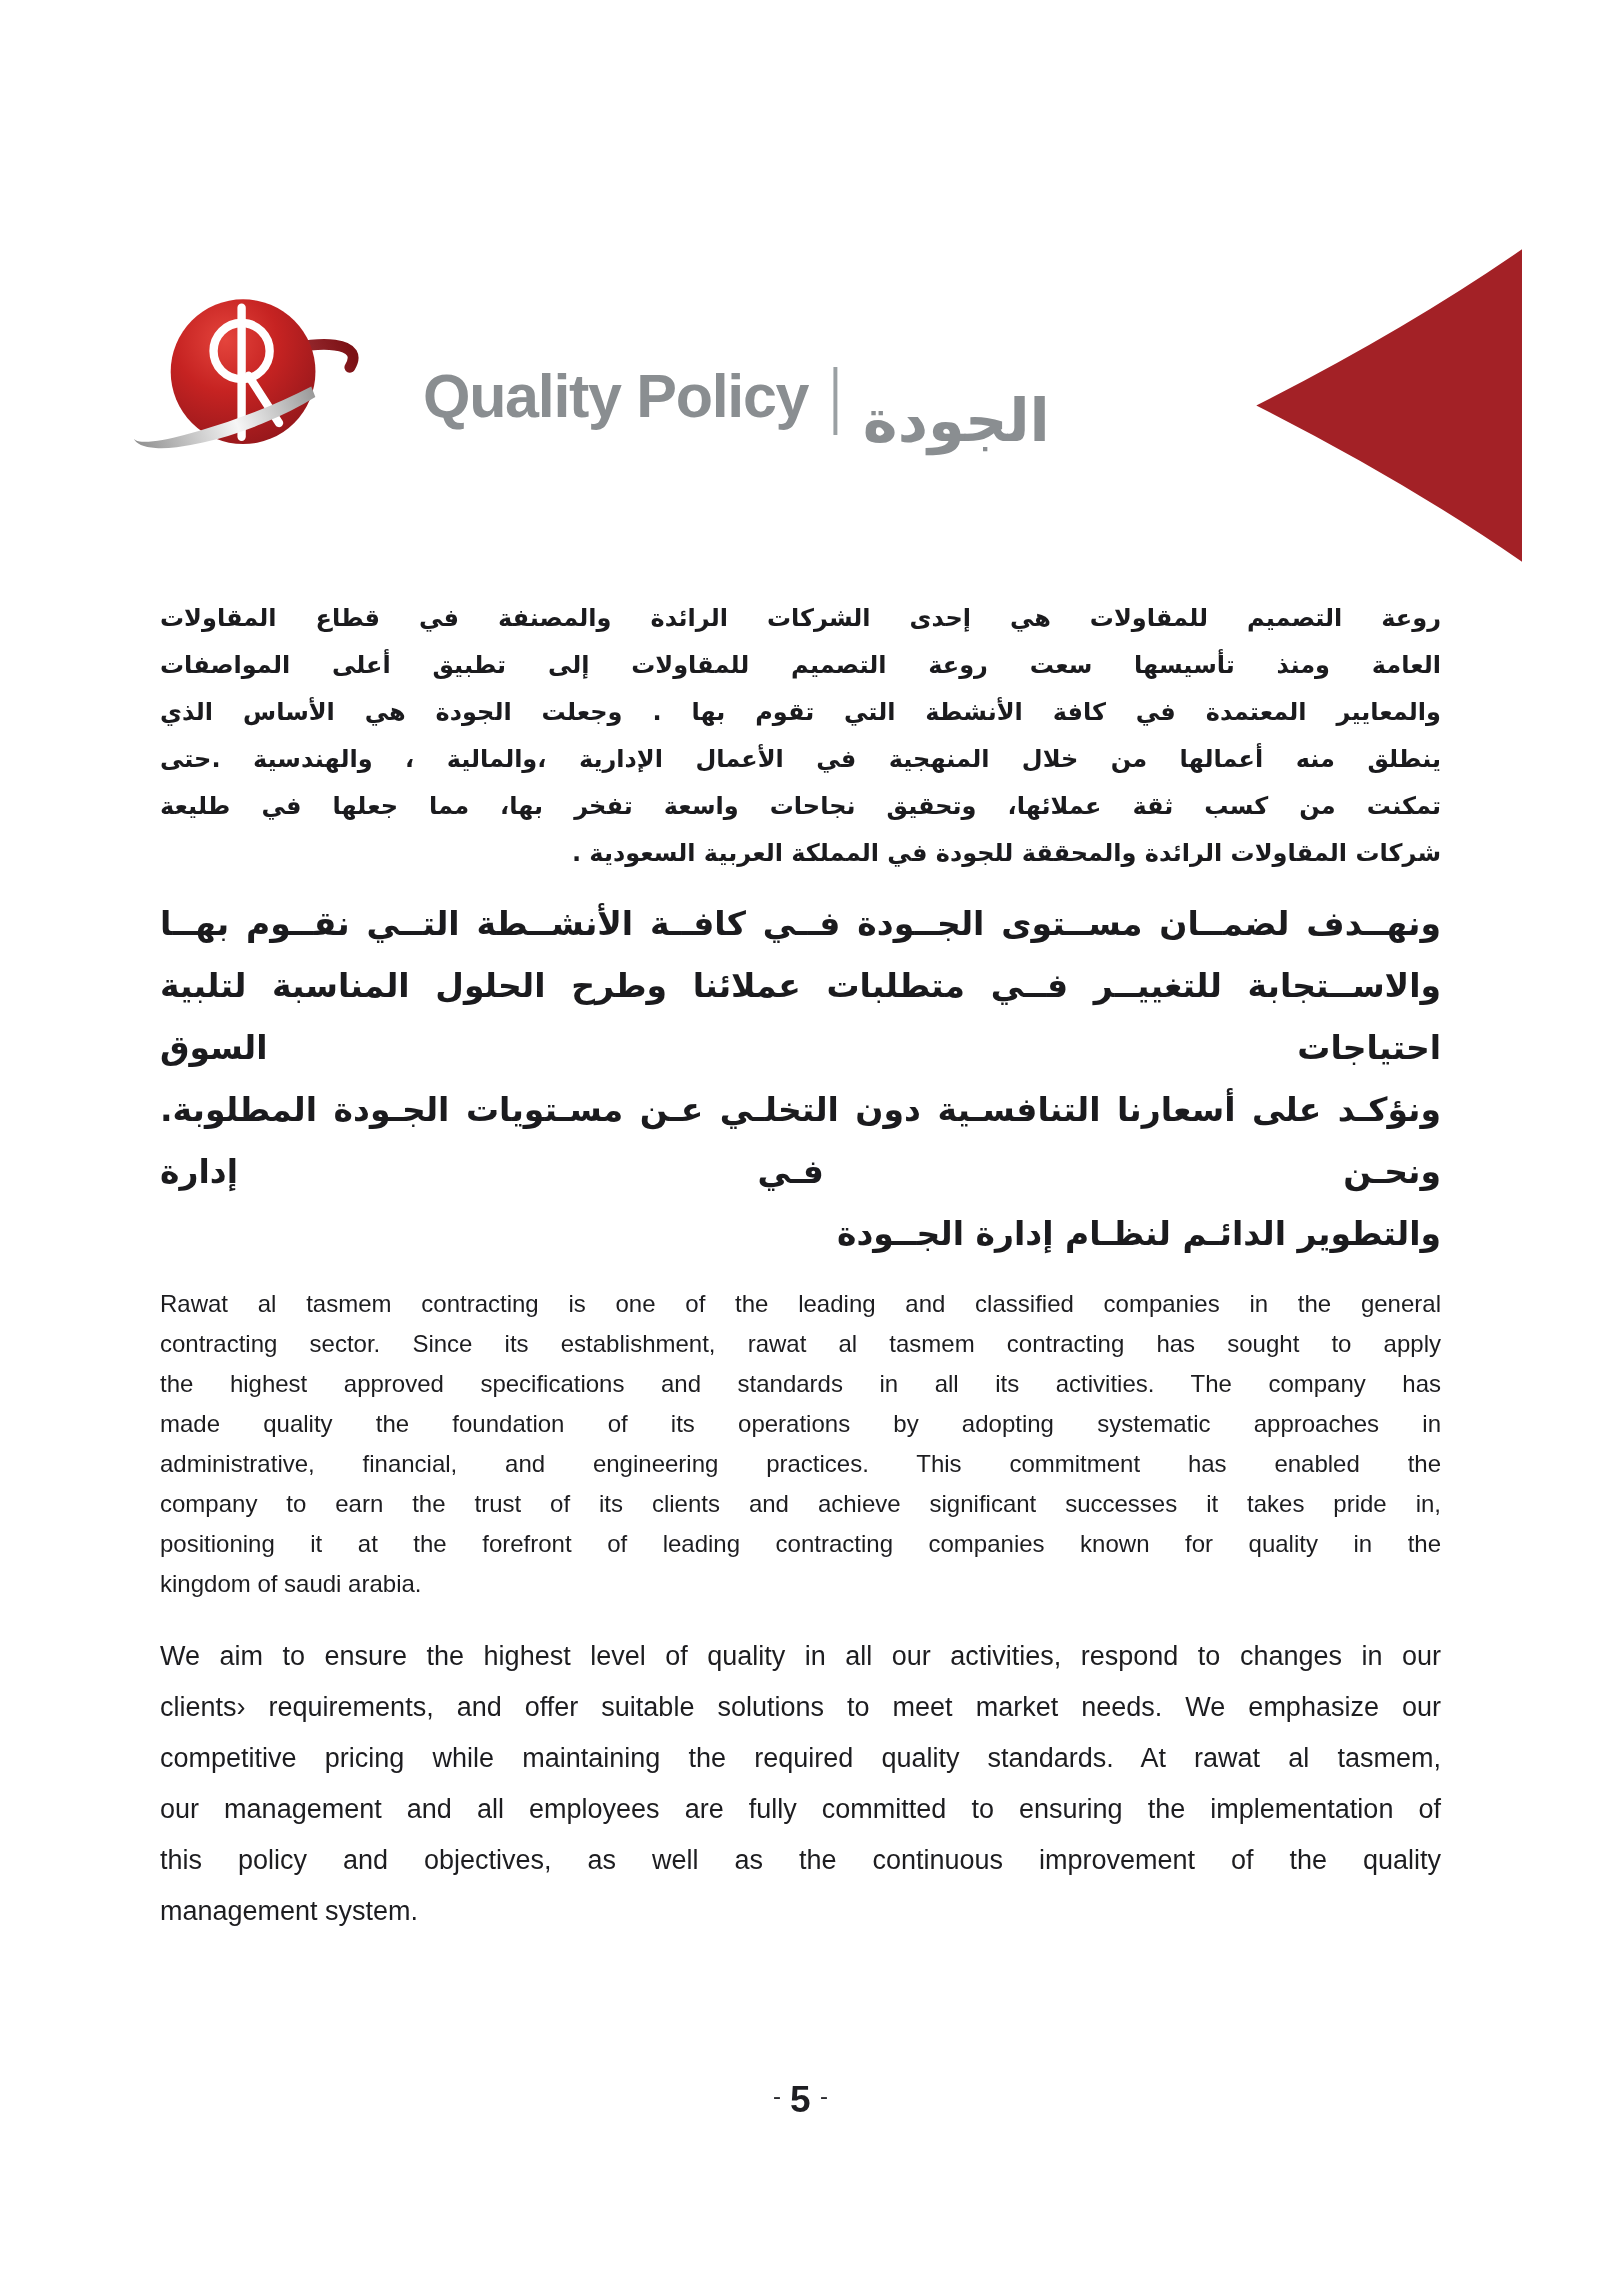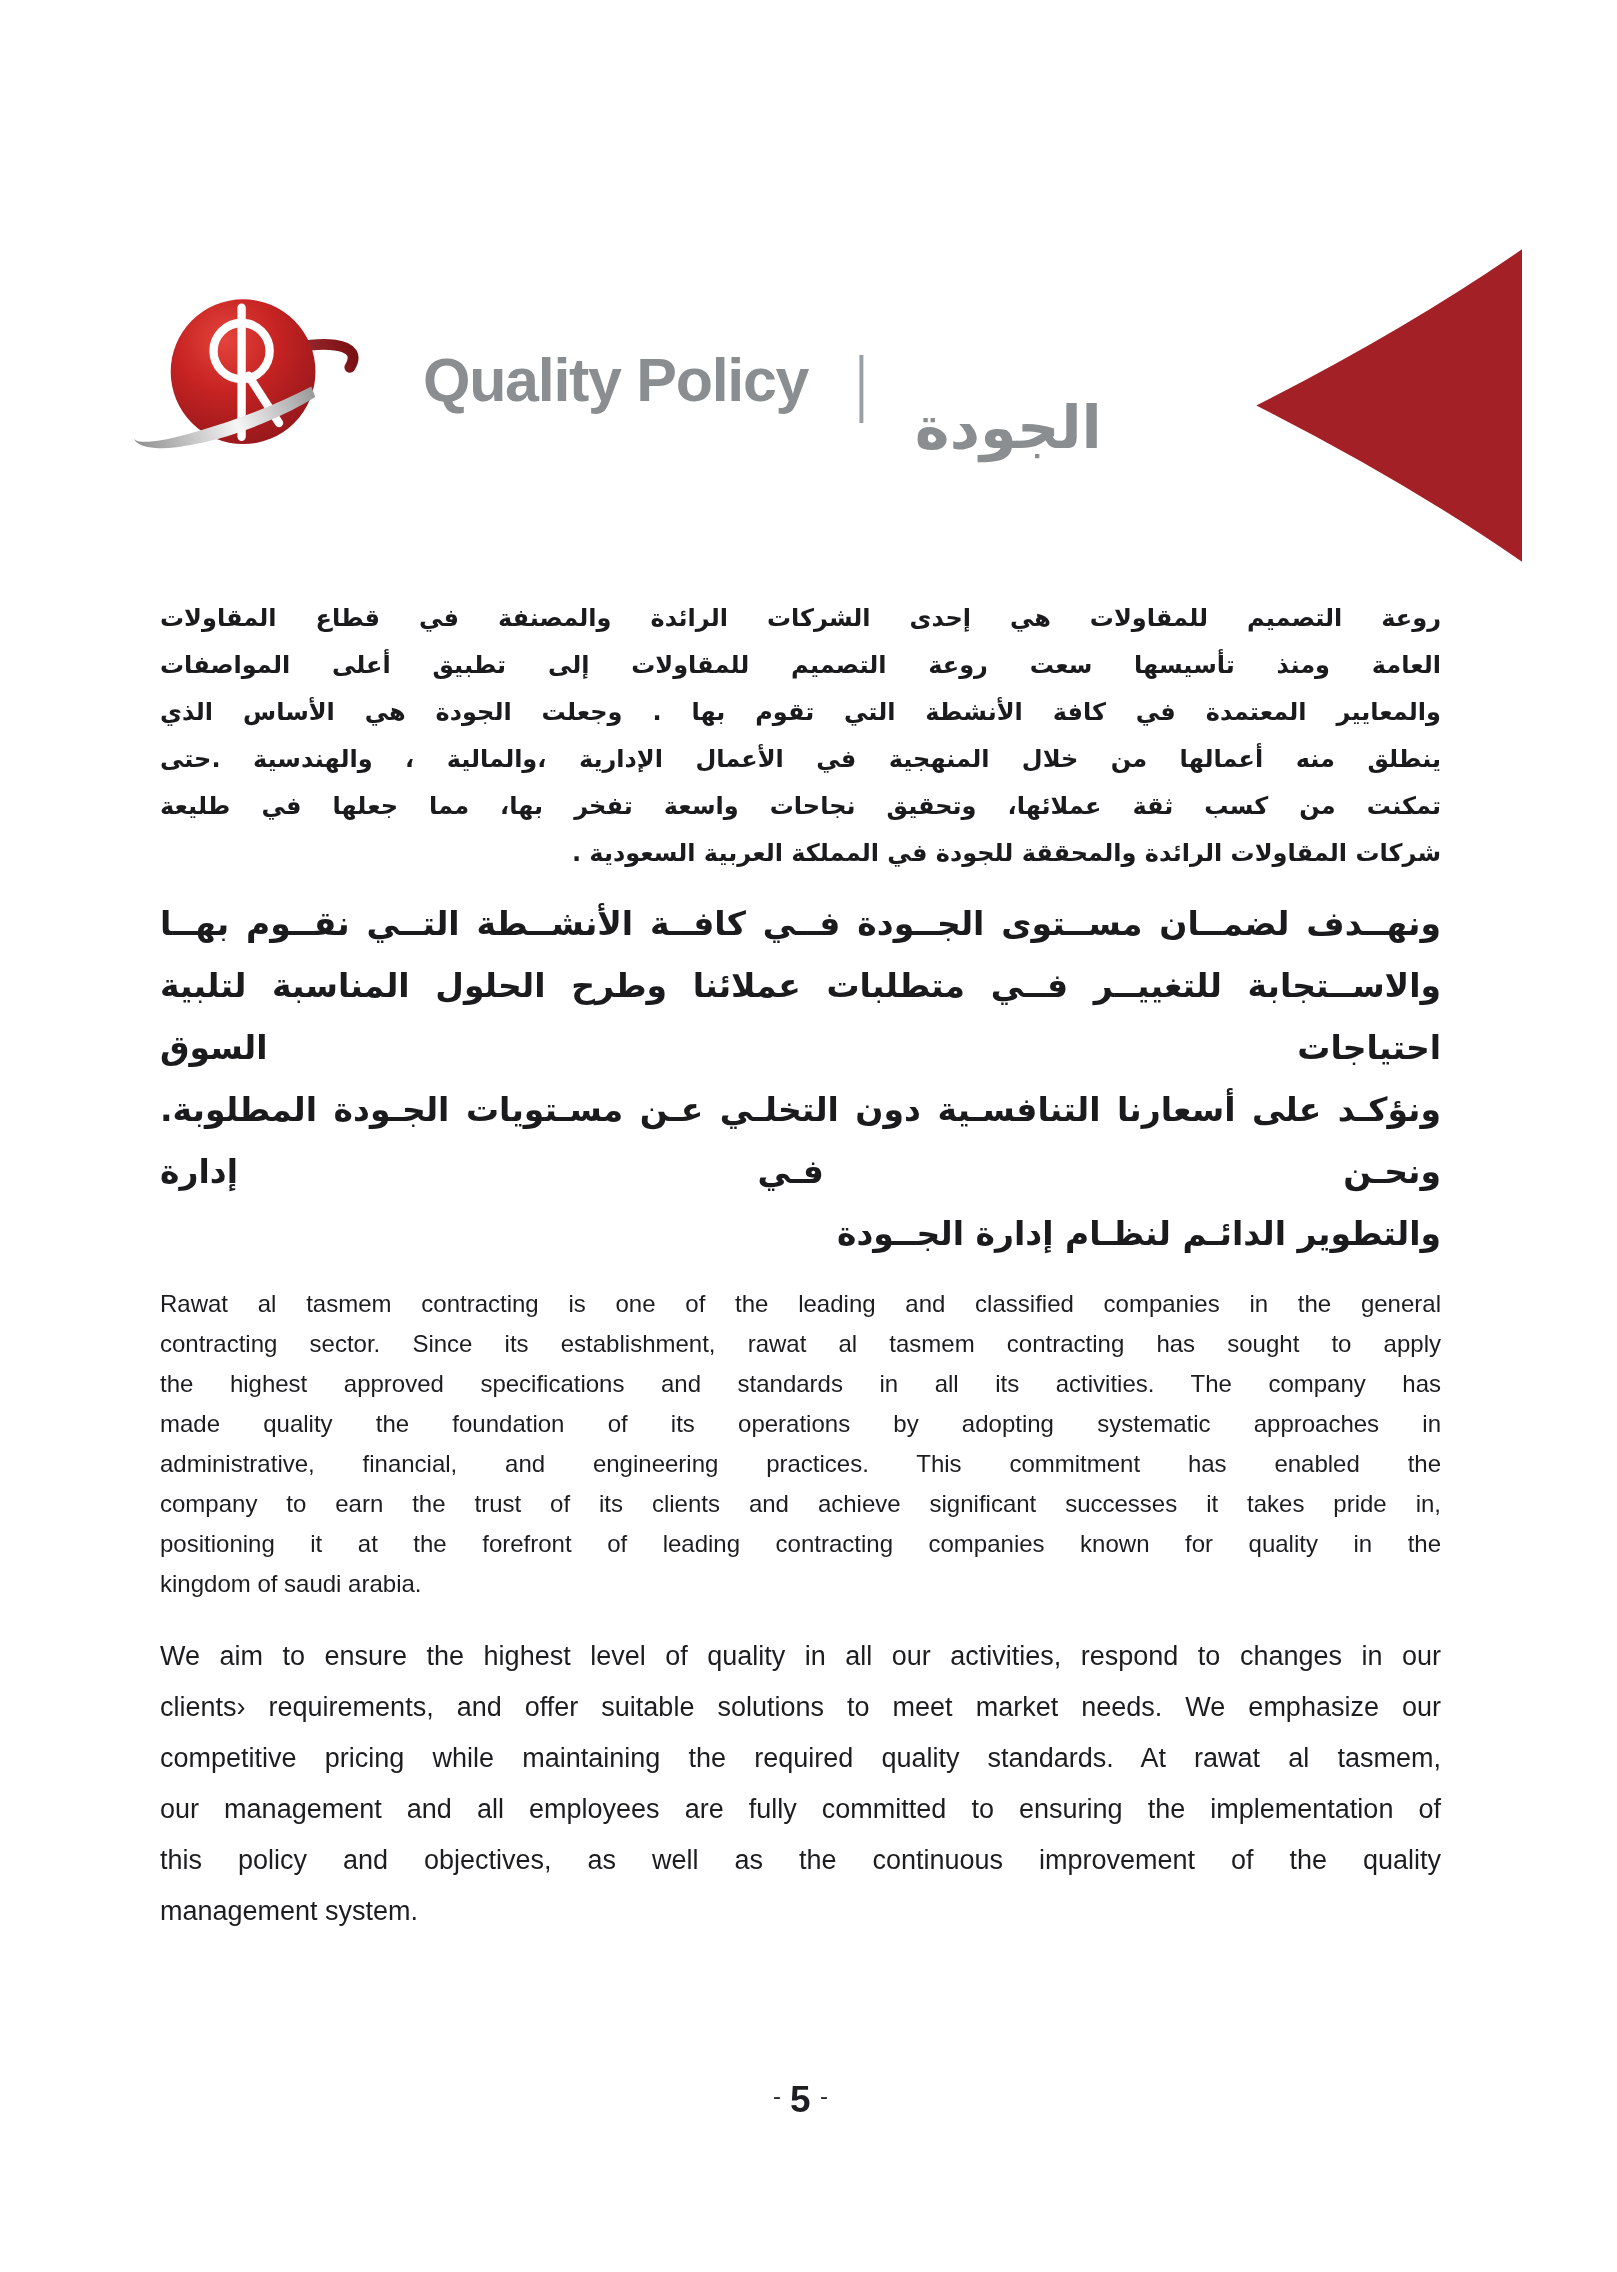--- a/index.html
+++ b/index.html
@@ -19,22 +19,22 @@
     top: 269px;
     width: 258px;
     height: 235px;
   }
   .title-row {
     position: absolute;
     left: 423px;
     top: 345px;
     height: 102px;
     display: flex;
-    align-items: flex-start;
-    gap: 42px;
+    align-items: center;
+    gap: 16px;
     white-space: nowrap;
   }
   .title-en {
     font-family: "Liberation Sans", "DejaVu Sans", sans-serif;
     font-weight: 700;
     font-size: 61px;
     letter-spacing: -1.3px;
     color: #8a8e91;
   }
   .title-sep {

